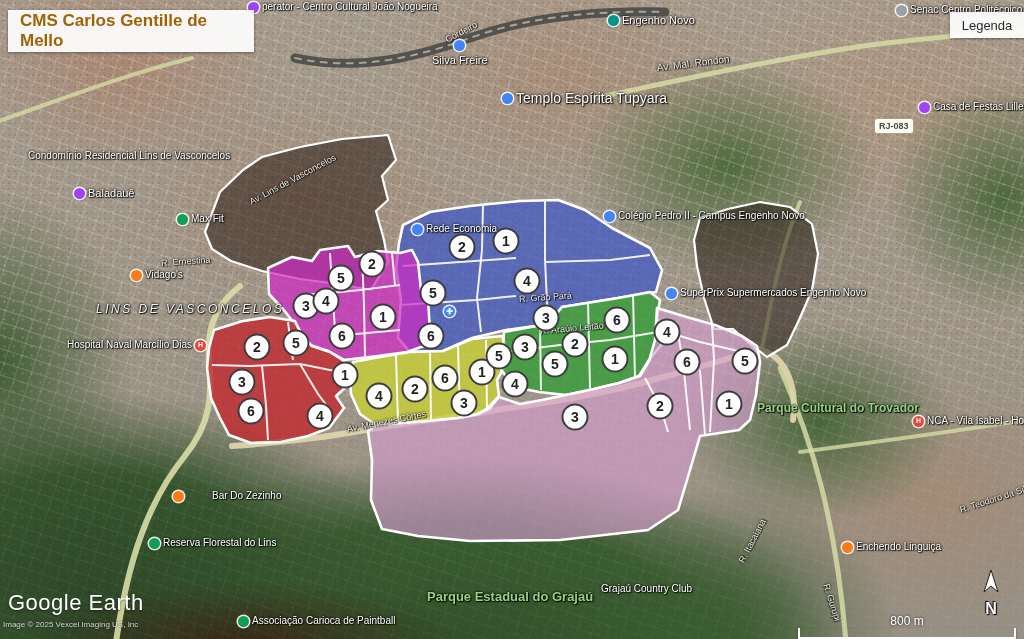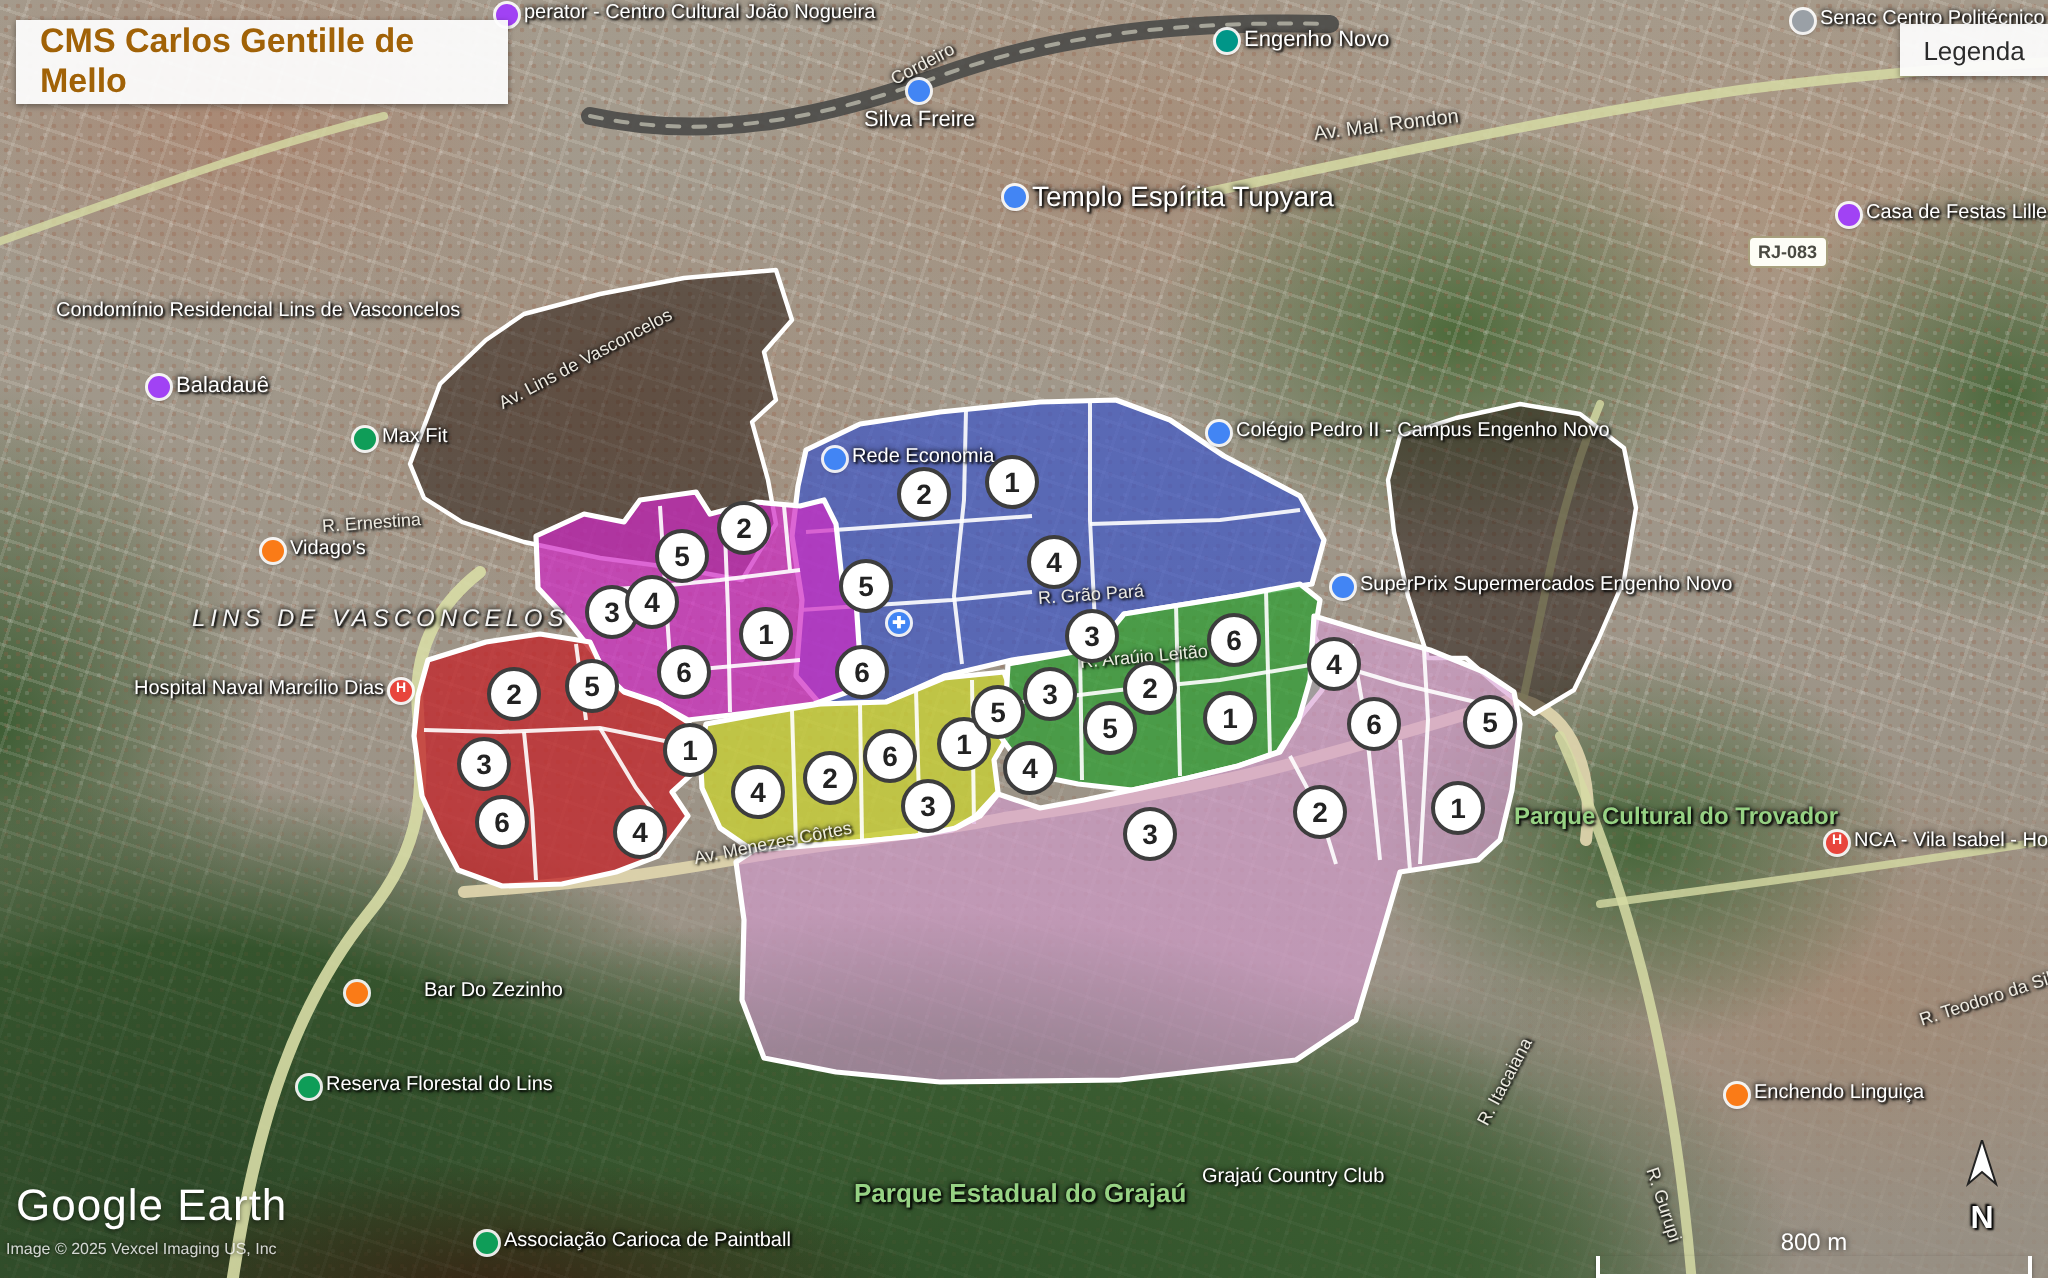--- a/index.html
+++ b/index.html
@@ -226,21 +226,21 @@
       <div class="mlabel street" style="left: 960px; top: 504px; font-size: 9px; transform: rotate(-18deg);">
         <span>R. Teodoro da Silva</span>
       </div>
       <div class="mlabel street" style="left: 741px; top: 556px; font-size: 9px; transform: rotate(-62deg);">
         <span>R. Itacaiana</span>
       </div>
       <div class="mlabel place" style="left: 149px; top: 537px; font-size: 10px;">
         <span class="pin pin-green"></span>
         <span>Reserva Florestal do Lins</span>
       </div>
-      <div class="mlabel place" style="left: 863px; top: 541px; font-size: 10px;">
+      <div class="mlabel place" style="left: 842px; top: 541px; font-size: 10px;">
         <span class="pin pin-orange"></span>
         <span>Enchendo Linguiça</span>
       </div>
       <div class="mlabel street" style="left: 826px; top: 578px; font-size: 9px; transform: rotate(72deg);">
         <span>R. Gurupi</span>
       </div>
       <div class="mlabel place" style="left: 601px; top: 583px; font-size: 10px;">
         <span>Grajaú Country Club</span>
       </div>
       <div class="mlabel park" style="left: 427px; top: 591px; font-size: 13px;">

